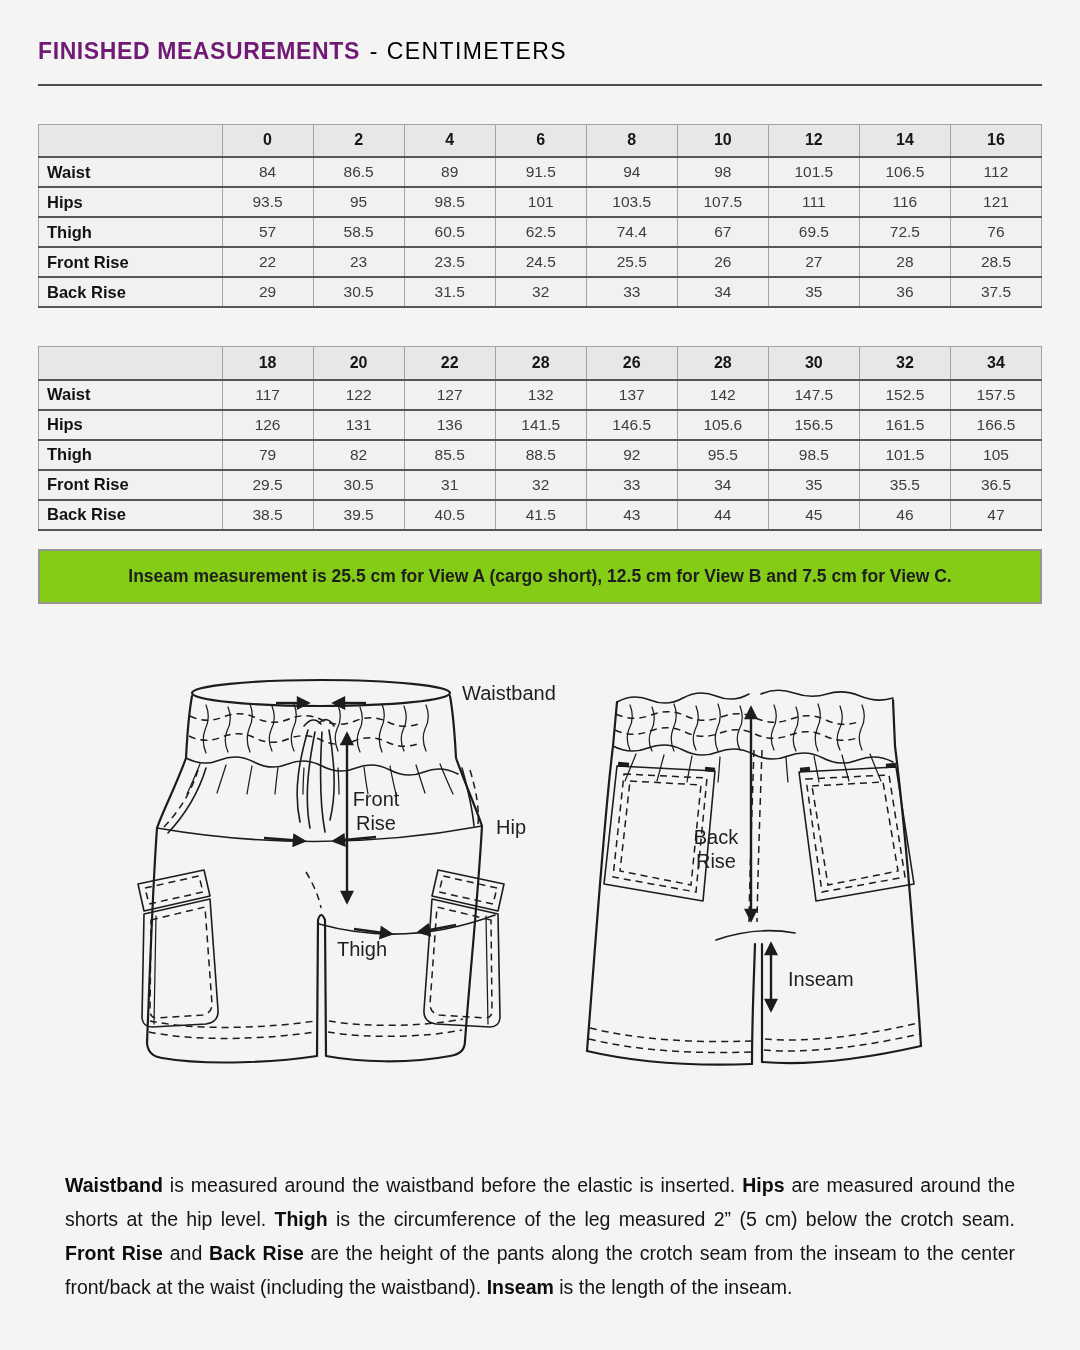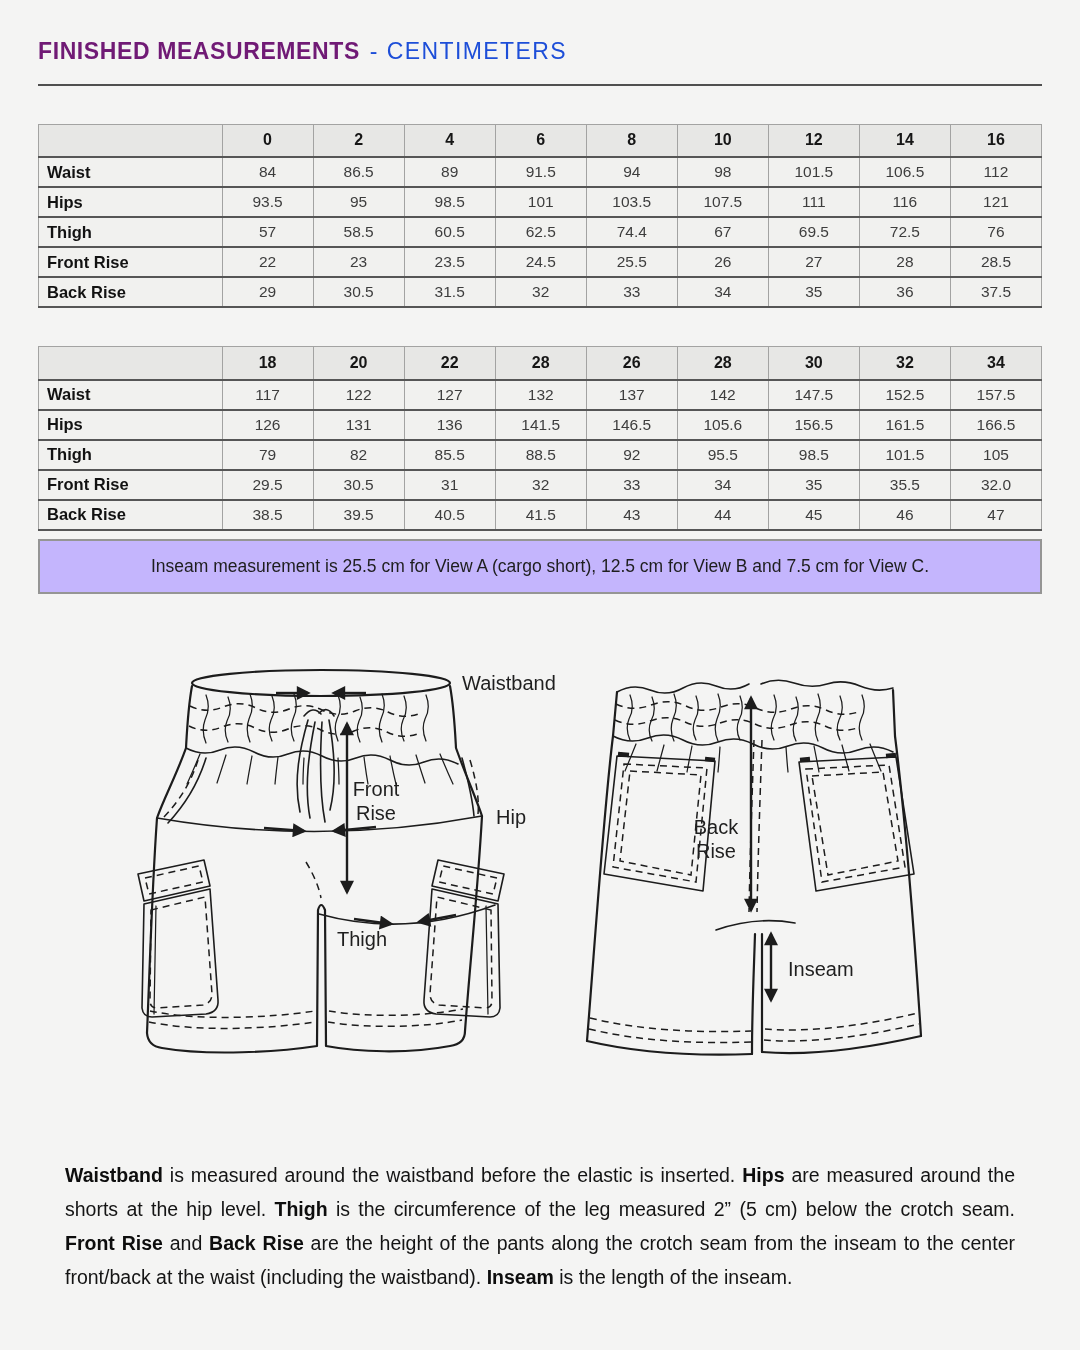--- a/index.html
+++ b/index.html
@@ -8,35 +8,35 @@
   }
   *{box-sizing:border-box;}
   html,body{margin:0;padding:0;}
   body{
     width:1080px;height:1350px;overflow:hidden;background:var(--bg);
     font-family:"Liberation Sans","DejaVu Sans",sans-serif;color:var(--text);
   }
   .sheet{padding:34px 38px 0;}
   h1{margin:4px 0 0;font-size:23px;line-height:1.2;}
   h1 .bold{font-weight:700;color:#701a75;letter-spacing:.6px;}
-  h1 .light{font-weight:400;color:#1d4ed8;letter-spacing:1.4px;margin-left:10px;}
+  h1 .light{font-weight:400;color:#000000;letter-spacing:1.4px;margin-left:10px;}
   .rule{border:none;border-top:2px solid #4f4f4f;margin:18px 0 0;}
   .mtable{width:100%;border-collapse:collapse;table-layout:fixed;margin-top:38px;}
   .mtable th,.mtable td{
     border-left:1px solid var(--blight);border-right:1px solid var(--blight);
     border-top:2px solid var(--bdark);border-bottom:2px solid var(--bdark);
     height:30px;text-align:center;padding:0;
   }
   .mtable thead th{background:var(--hdr-bg);font-size:16px;font-weight:700;height:33px;
     border-top:1px solid var(--blight);color:#161616;}
   .mtable td{background:var(--cell-bg);font-size:15.5px;color:#3d3d3d;}
   .mtable .lbl{text-align:left;padding-left:8px;font-weight:700;font-size:16.5px;color:#121212;width:18.3%;}
   .note{
-    margin-top:8px;border:2px solid #959594;background:#c4b5fd;
-    padding:15px 10px;text-align:center;font-size:17.5px;color:#1e1e1e;
+    margin-top:18px;border:2px solid #959594;background:#84cc16;
+    padding:15px 10px;text-align:center;font-size:17.5px;color:#1e1e1e;font-weight:bold;
   }
   .diagram{display:block;margin:54px auto 0;}
   .diagram .ol{fill:none;stroke:var(--ink);stroke-width:2.2;stroke-linecap:round;stroke-linejoin:round;}
   .diagram .det{fill:none;stroke:var(--ink);stroke-width:1.6;stroke-linecap:round;stroke-linejoin:round;}
   .diagram .fine{fill:none;stroke:var(--ink);stroke-width:1.25;stroke-linecap:round;}
   .diagram .dsh{fill:none;stroke:var(--ink);stroke-width:1.5;stroke-dasharray:7 5;stroke-linecap:butt;}
   .diagram .arr{fill:none;stroke:var(--ink);stroke-width:2.4;}
   .diagram .bt{fill:none;stroke:var(--ink);stroke-width:4.5;stroke-linecap:butt;}
   .diagram text{font-size:20px;fill:#1f1f1f;font-family:"Liberation Sans","DejaVu Sans",sans-serif;}
   .footnote{margin:40px 27px 0;font-size:19.5px;line-height:1.75;text-align:justify;color:#141414;}
@@ -187,21 +187,21 @@
             <tr>
               <td class="lbl">Front Rise</td>
               <td>29.5</td>
               <td>30.5</td>
               <td>31</td>
               <td>32</td>
               <td>33</td>
               <td>34</td>
               <td>35</td>
               <td>35.5</td>
-              <td>32.0</td>
+              <td>36.5</td>
             </tr>
             <tr>
               <td class="lbl">Back Rise</td>
               <td>38.5</td>
               <td>39.5</td>
               <td>40.5</td>
               <td>41.5</td>
               <td>43</td>
               <td>44</td>
               <td>45</td>

